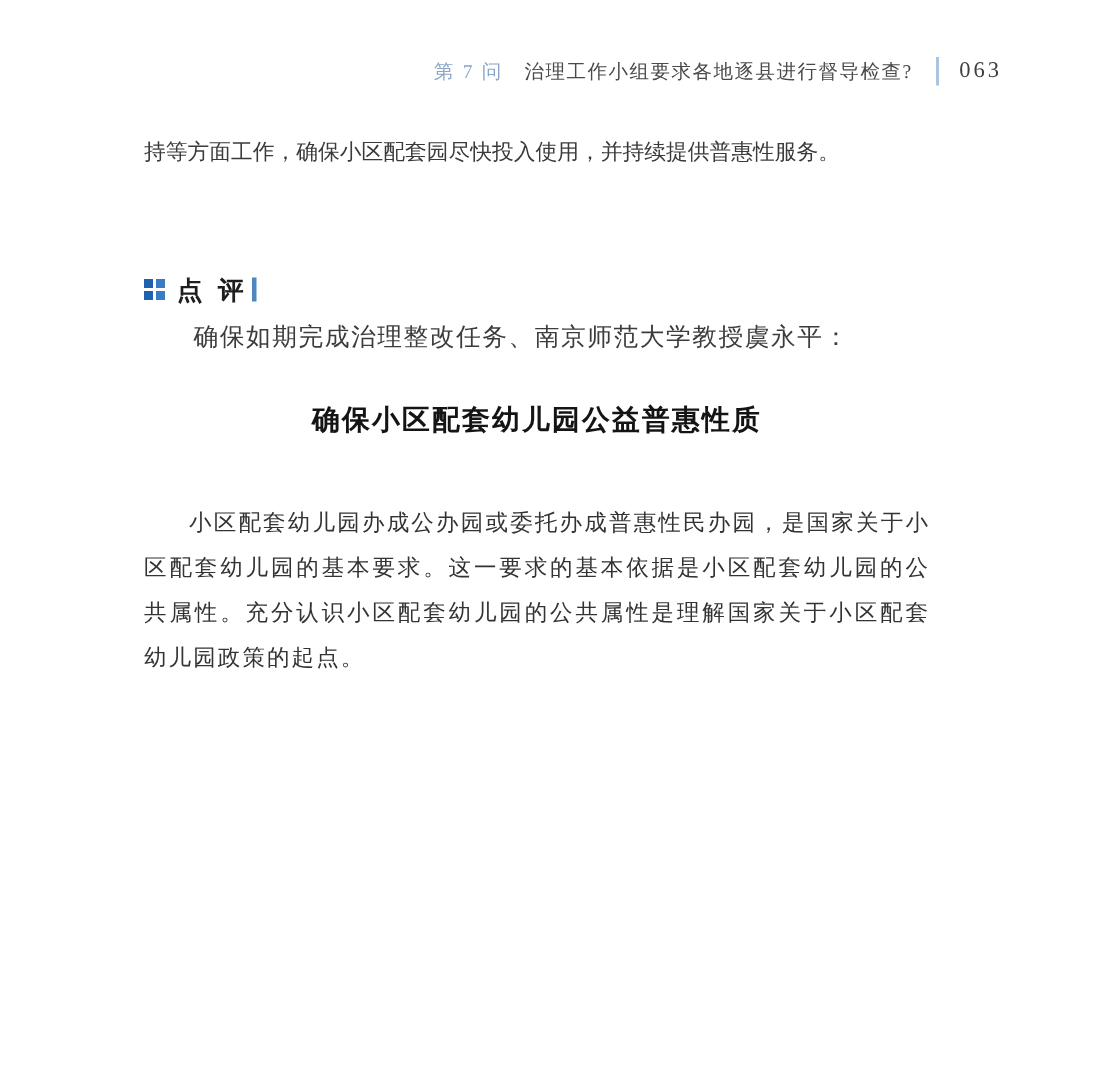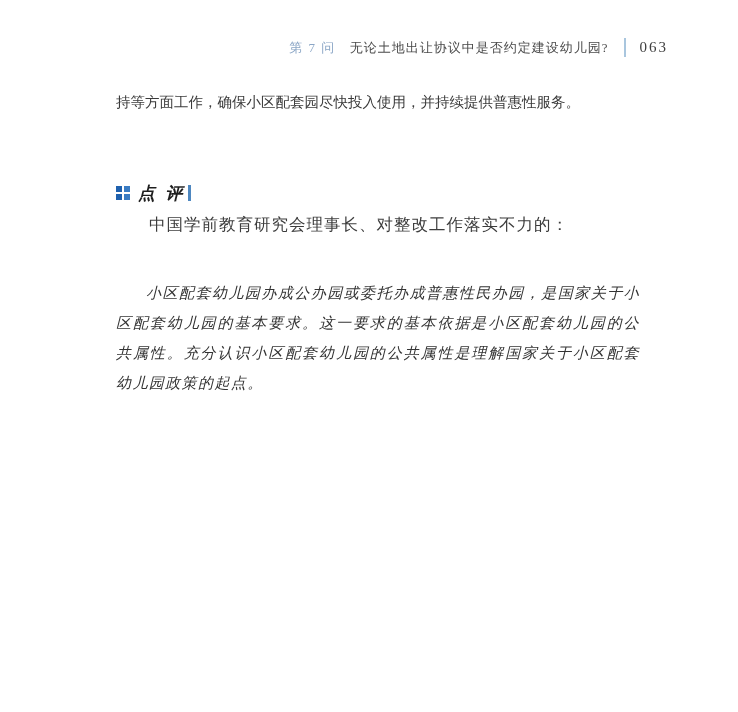--- a/index.html
+++ b/index.html
@@ -46,40 +46,39 @@
   .page-num {
     color: #3e3e3e;
     font-size: 15px;
     letter-spacing: 2px;
     text-align: right;
   }
 
   
   .content {
     position: absolute;
-    left: 116px;
+    left: 96px;
     width: 524px;
     top: 86px;
   }
   .para {
     font-size: 14.5px;
     line-height: 32px;
     color: #3a3a3a;
     text-align: justify;
     margin: 0;
   }
   .indent { text-indent: 2em; }
 
   
   .comment-head {
     margin-top: 66px;
     display: flex;
     align-items: center;
     height: 18px;
-    font-style: italic;
   }
   .grid-icon {
     width: 14px;
     height: 14px;
     display: grid;
     grid-template-columns: 1fr 1fr;
     grid-template-rows: 1fr 1fr;
     gap: 1.5px;
     margin-right: 8px;
   }
@@ -115,57 +114,57 @@
     font-weight: 700;
     letter-spacing: 1.5px;
     color: #141414;
     line-height: 26px;
   }
 
   .kaiti {
     font-size: 15px;
     line-height: 30px;
     letter-spacing: 1.4px;
-    font-style: italic;
     text-align: justify;
     text-indent: 2em;
     color: #333333;
     margin: 0;
   }
   .kaiti-first { margin-top: 40px; }
   .kaiti-next  { margin-top: 6px; }
 </style>
 </head>
 <body>
 
 <div class="page">
 
   <div class="page-header">
     <span class="q-label">第 7 问</span>
-    <span class="q-title">无论土地出让协议中是否约定建设幼儿园?</span>
+    <span class="q-title">治理工作小组要求各地逐县进行督导检查?</span>
     <span class="hdr-divider"></span>
     <span class="page-num">063</span>
   </div>
 
   <div class="content">
 
     <p class="para">持等方面工作，确保小区配套园尽快投入使用，并持续提供普惠性服务。</p>
 
 
     <div class="comment-head">
       <span class="grid-icon">
         <span class="sq-a"></span>
         <span class="sq-b"></span>
         <span class="sq-a"></span>
         <span class="sq-b"></span>
       </span>
       <span class="comment-label">点 评</span>
       <span class="comment-tick"></span>
     </div>
 
-    <p class="attribution">中国学前教育研究会理事长、对整改工作落实不力的：</p>
+    <p class="attribution">确保如期完成治理整改任务、南京师范大学教授虞永平：</p>
 
+    <p class="comment-title">确保小区配套幼儿园公益普惠性质</p>
 
     <p class="kaiti kaiti-first">小区配套幼儿园办成公办园或委托办成普惠性民办园，是国家关于小区配套幼儿园的基本要求。这一要求的基本依据是小区配套幼儿园的公共属性。充分认识小区配套幼儿园的公共属性是理解国家关于小区配套幼儿园政策的起点。</p>
 
 
   </div>
 </div>
 
 </body></html>

